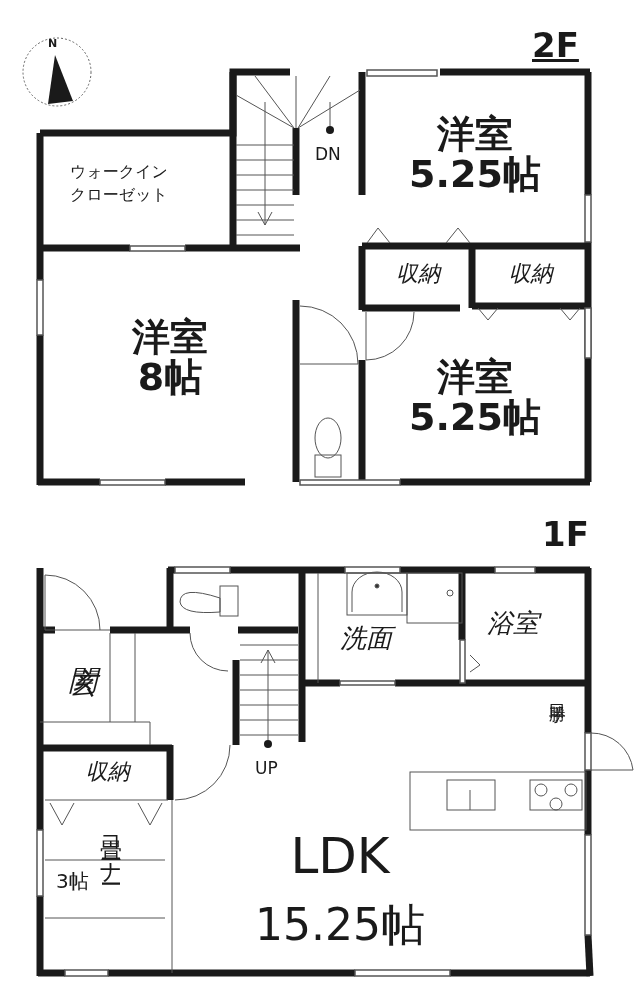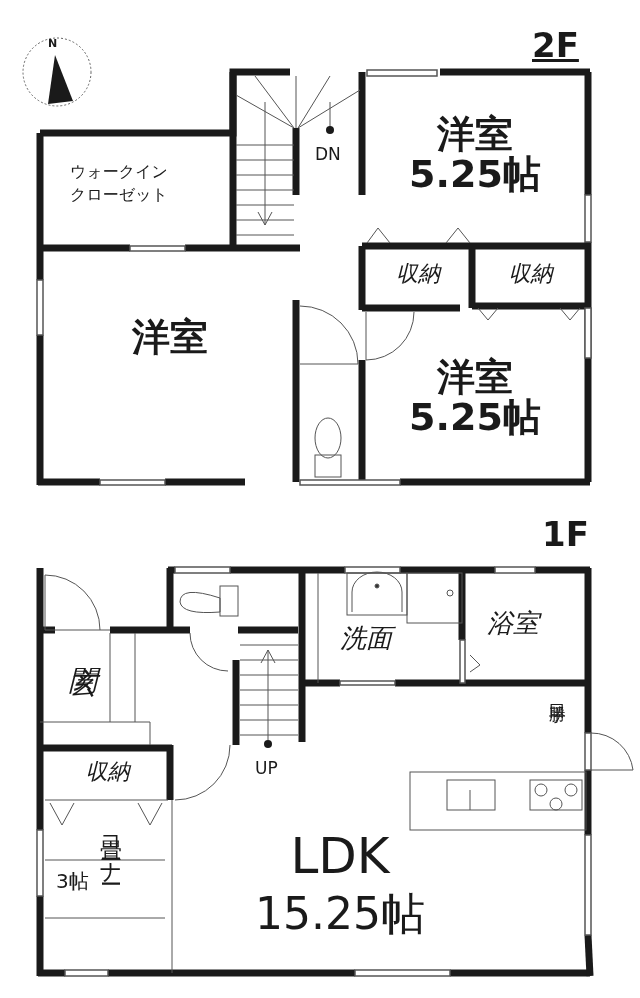--- a/index.html
+++ b/index.html
@@ -196,20 +196,21 @@
 
 <div class="floor" style="left:532px;top:25px;text-decoration:underline;">2F</div>
 <div class="floor" style="left:542px;top:514px;">1F</div>
 
 <div class="lbl small" style="left:70px;top:164px;">
   <div>ウォークイン</div>
   <div style="margin-top:6px">クローゼット</div>
 </div>
 <div class="lbl big" style="left:110px;top:318px;width:120px;">
   <div>洋室</div>
+  <div>8帖</div>
 </div>
 <div class="lbl big" style="left:400px;top:115px;width:150px;">
   <div>洋室</div>
   <div>5.25帖</div>
 </div>
 <div class="lbl big" style="left:400px;top:358px;width:150px;">
   <div>洋室</div>
   <div>5.25帖</div>
 </div>
 <div class="lbl mid" style="left:373px;top:262px;width:90px;font-size:22px;">収納</div>
@@ -219,14 +220,14 @@
 <div class="lbl mid vert" style="left:68px;top:645px;font-size:28px;">玄関</div>
 <div class="lbl mid" style="left:340px;top:625px;font-size:26px;">洗面</div>
 <div class="lbl mid" style="left:487px;top:610px;font-size:26px;">浴室</div>
 <div class="lbl vert" style="left:548px;top:692px;font-size:17px;">勝手口</div>
 <div class="lbl mid" style="left:55px;top:760px;width:105px;font-size:22px;">収納</div>
 <div class="lbl vert" style="left:100px;top:822px;font-size:22px;">畳コーナー</div>
 <div class="lbl vert" style="left:56px;top:870px;font-size:20px;text-orientation:mixed;writing-mode:horizontal-tb;line-height:1.1;width:28px;">3帖</div>
 <div class="lbl" style="left:255px;top:760px;font-size:17px;text-align:right;">UP</div>
 <div class="lbl" style="left:230px;top:830px;width:220px;font-size:50px;">
   <div>LDK</div>
-  <div style="font-size:44px;margin-top:8px;">15.25帖</div>
+  <div style="font-size:44px;margin-top:19px;">15.25帖</div>
 </div>
 
 </body></html>

